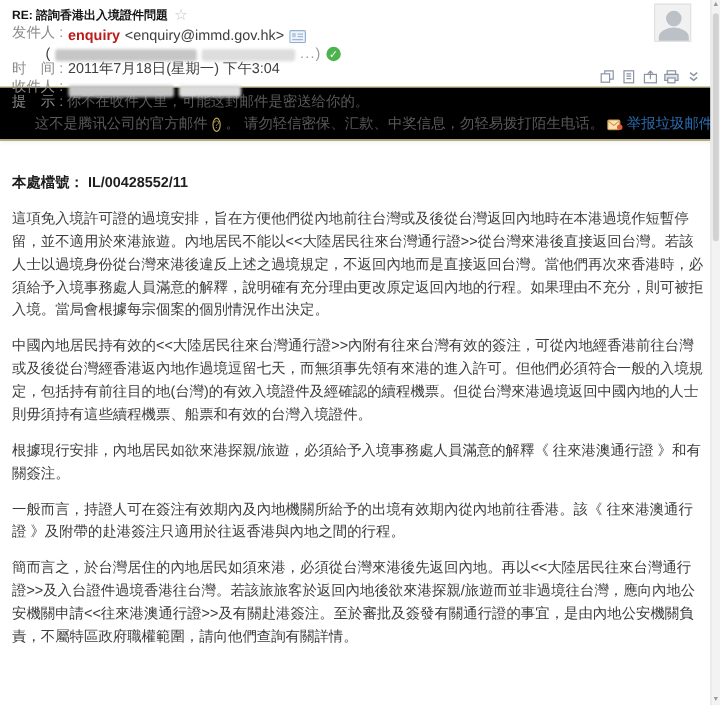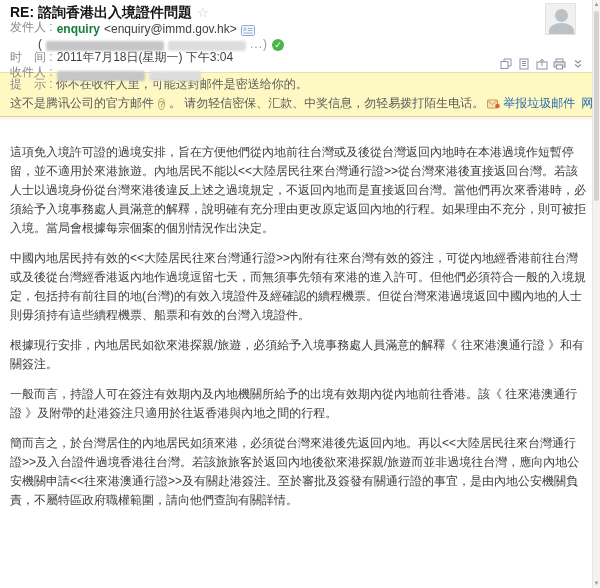--- a/index.html
+++ b/index.html
@@ -7,49 +7,49 @@
   body {
     width:600px; height:588px;
     font-family:"Liberation Sans","DejaVu Sans",sans-serif;
     overflow:hidden;
   }
   .screen { position:relative; width:600px; height:588px; overflow:hidden; background:#fff; }
 
   
   .header { position:relative; padding:4px 10px 0 10px; height:72px; background:#fff; }
   .subject-row { display:flex; align-items:center; gap:5px; height:17px; }
-  .subject { font-size:14px; font-weight:bold; color:#141414; white-space:nowrap; }
+  .subject { font-size:10px; font-weight:bold; color:#141414; white-space:nowrap; }
   .star { color:#c8c8c8; font-size:13px; line-height:13px; }
   .frow { display:flex; align-items:flex-end; gap:4px; font-size:12px; color:#3f3f3f; margin-top:2px; height:13px; white-space:nowrap; }
   .flabel { color:#8a8a8a; }
-  .from-name { color:#15803d; font-weight:bold; }
+  .from-name { color:#b91c1c; font-weight:bold; }
   .indent { padding-left:28px; }
   .redacted { display:inline-block; height:10px; border-radius:2px; background:#c6c6c6; filter:blur(1.3px); }
   .redacted.light { background:#dddddd; }
   .dots { color:#9a9a9a; letter-spacing:1px; }
   .badge-verified {
     display:inline-block; width:12px; height:12px; border-radius:50%;
     background:#4db34d; color:#fff; font-size:9px; line-height:12px; text-align:center;
     font-weight:bold;
   }
   .avatar { position:absolute; right:24px; top:3px; width:31px; height:32px; background:#f1f1f1; border:1px solid #e2e2e2; overflow:hidden; }
   .avatar .head { position:absolute; left:9px; top:5px; width:13px; height:13px; border-radius:50%; background:#bcc1c7; }
   .avatar .torso { position:absolute; left:3px; top:19px; width:25px; height:16px; border-radius:50% 50% 0 0; background:#bcc1c7; }
   .action-icons { position:absolute; right:16px; top:58px; display:flex; align-items:center; gap:5px; }
   .aicon { display:inline-flex; width:13px; height:12px; align-items:center; justify-content:center; cursor:pointer; }
   .vcard-icon, .env-icon { display:inline-flex; align-items:center; }
 
   
   .notice {
-    background:#fef9c3; border-top:1px solid #ece0a6; border-bottom:1px solid #e0d08c;
+    background:#000000; border-top:1px solid #ece0a6; border-bottom:1px solid #e0d08c;
     padding:4px 10px 5px 10px; font-size:12px; color:#5a5a5a;
     box-shadow:0 2px 3px rgba(120,115,80,0.10);
   }
   .notice-row { display:flex; align-items:center; gap:3px; height:15px; white-space:nowrap; }
-  .notice-row + .notice-row { margin-top:4px; }
+  .notice-row + .notice-row { margin-top:4px;margin-left:19px; }
   .link { color:#2b6cb0; cursor:pointer; text-decoration:none; }
   .help-circle {
     display:inline-block; width:12px; height:12px; border:1px solid #b5a55e; border-radius:50%;
     font-size:9px; line-height:10px; text-align:center; color:#8a7a40; margin:0 1px;
   }
   .spacer { flex:1; }
 
   
   .content { padding:26px 14px 0 10px; font-size:12px; line-height:19px; color:#3d3d3d; }
   .content p { margin-bottom:11px; }
@@ -164,20 +164,21 @@
           <circle cx="10.5" cy="7" r="2.3" fill="#e05a3a"></circle>
         </svg>
       </span>
       <a class="link">举报垃圾邮件</a>
       <span class="spacer"></span>
       <a class="link">网站安全云检测</a>
     </div>
   </div>
 
   <div class="content">
+    <p class="ref">本處檔號： IL/00428552/11</p>
     <p>這項免入境許可證的過境安排，旨在方便他們從內地前往台灣或及後從台灣返回內地時在本港過境作短暫停留，並不適用於來港旅遊。內地居民不能以&lt;&lt;大陸居民往來台灣通行證&gt;&gt;從台灣來港後直接返回台灣。若該人士以過境身份從台灣來港後違反上述之過境規定，不返回內地而是直接返回台灣。當他們再次來香港時，必須給予入境事務處人員滿意的解釋，說明確有充分理由更改原定返回內地的行程。如果理由不充分，則可被拒入境。當局會根據每宗個案的個別情況作出決定。</p>
     <p>中國內地居民持有效的&lt;&lt;大陸居民往來台灣通行證&gt;&gt;內附有往來台灣有效的簽注，可從內地經香港前往台灣或及後從台灣經香港返內地作過境逗留七天，而無須事先領有來港的進入許可。但他們必須符合一般的入境規定，包括持有前往目的地(台灣)的有效入境證件及經確認的續程機票。但從台灣來港過境返回中國內地的人士則毋須持有這些續程機票、船票和有效的台灣入境證件。</p>
     <p>根據現行安排，內地居民如欲來港探親/旅遊，必須給予入境事務處人員滿意的解釋《 往來港澳通行證 》和有關簽注。</p>
     <p>一般而言，持證人可在簽注有效期內及內地機關所給予的出境有效期內從內地前往香港。該《 往來港澳通行證 》及附帶的赴港簽注只適用於往返香港與內地之間的行程。</p>
     <p>簡而言之，於台灣居住的內地居民如須來港，必須從台灣來港後先返回內地。再以&lt;&lt;大陸居民往來台灣通行證&gt;&gt;及入台證件過境香港往台灣。若該旅旅客於返回內地後欲來港探親/旅遊而並非過境往台灣，應向內地公安機關申請&lt;&lt;往來港澳通行證&gt;&gt;及有關赴港簽注。至於審批及簽發有關通行證的事宜，是由內地公安機關負責，不屬特區政府職權範圍，請向他們查詢有關詳情。</p>
 
   </div>
 
   <div class="scrollbar">
     <div class="sb-arrow sb-up">▲</div>

